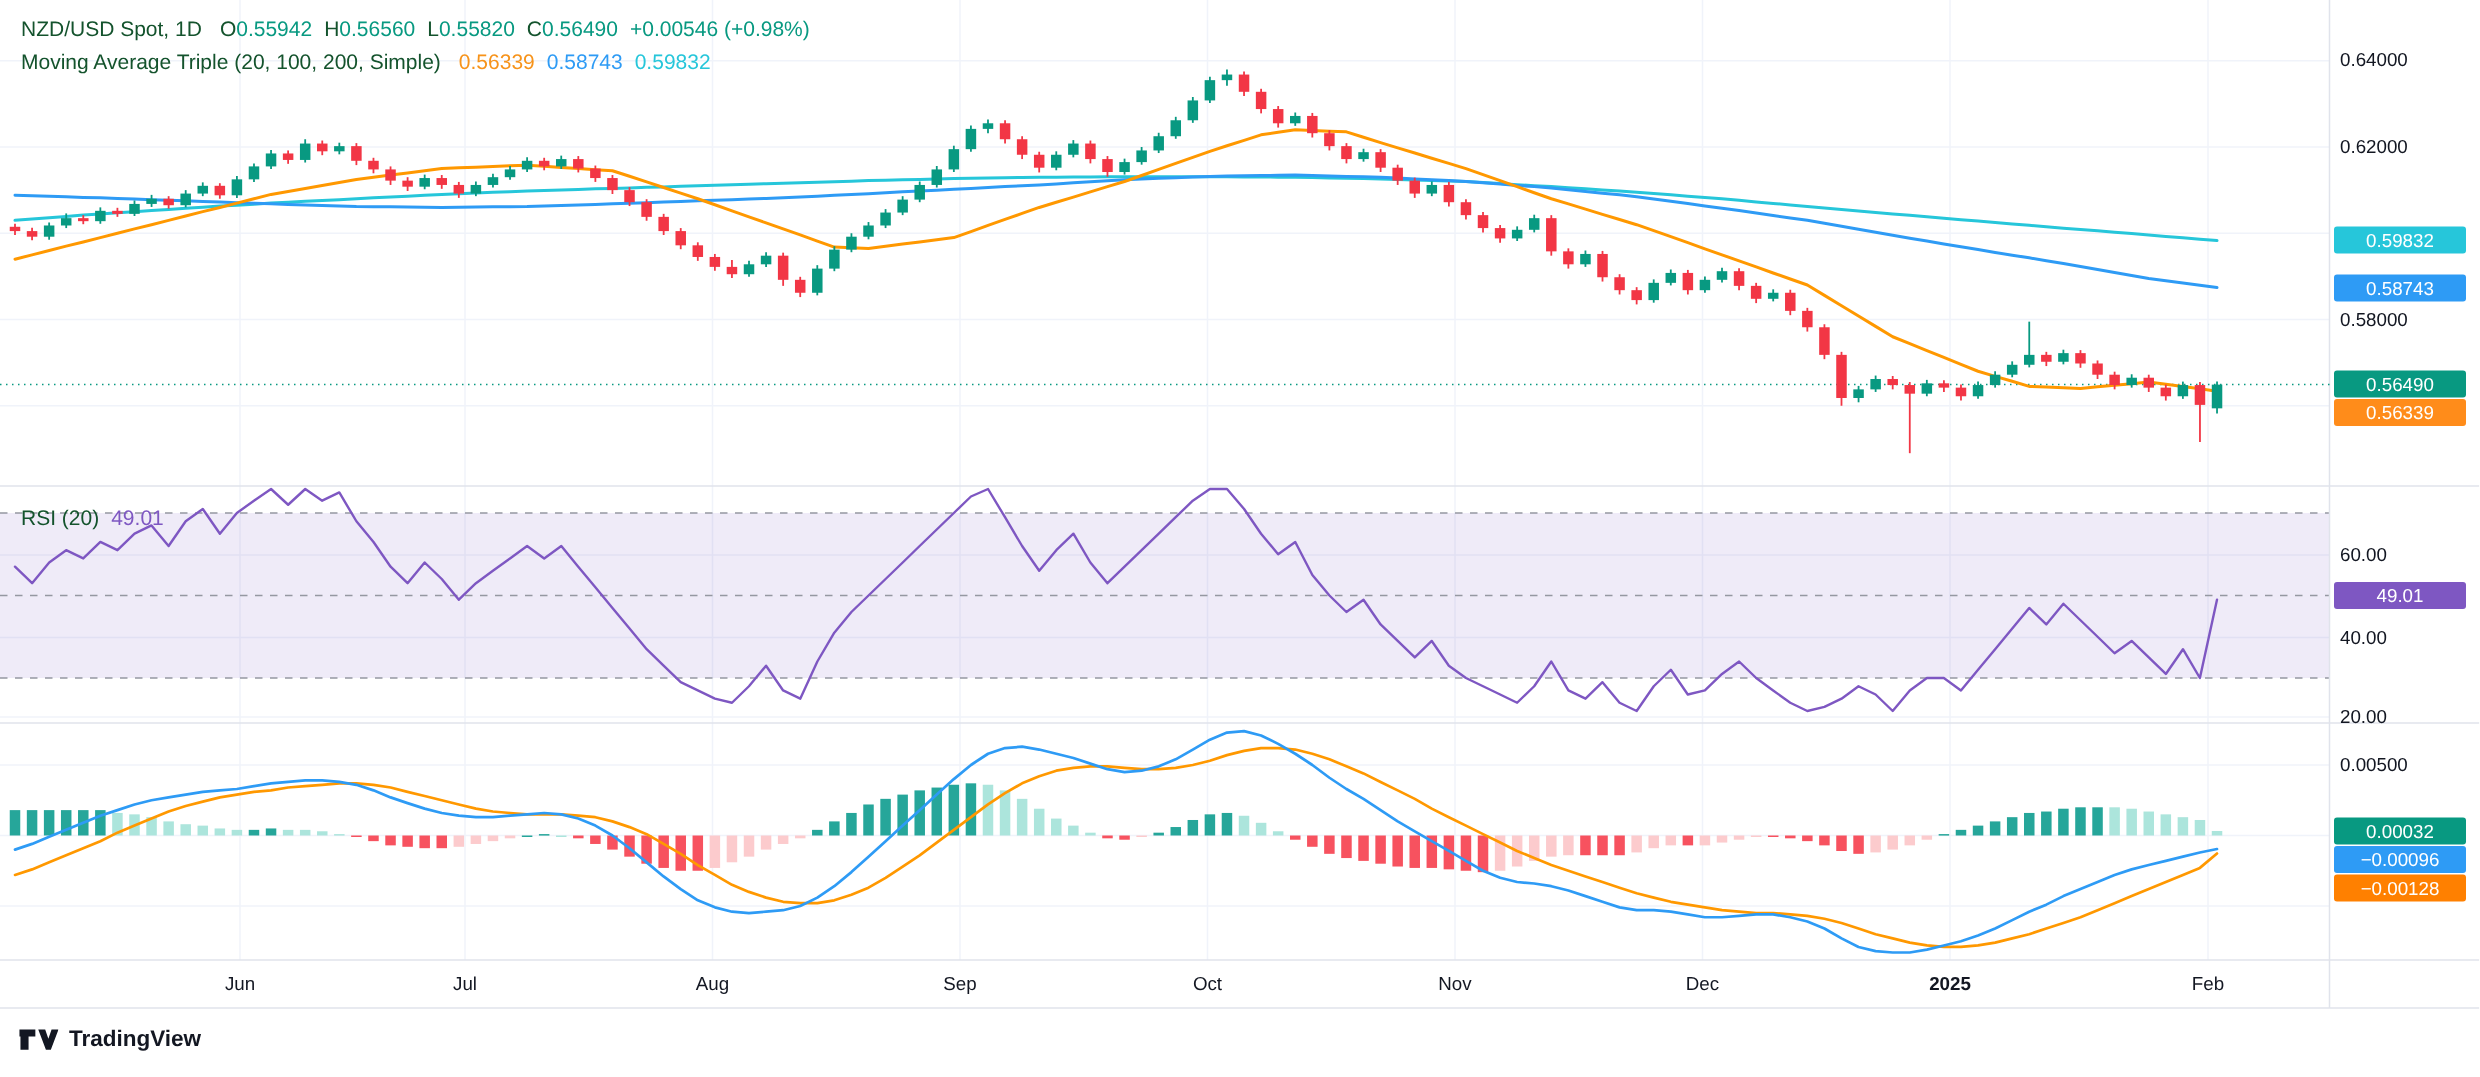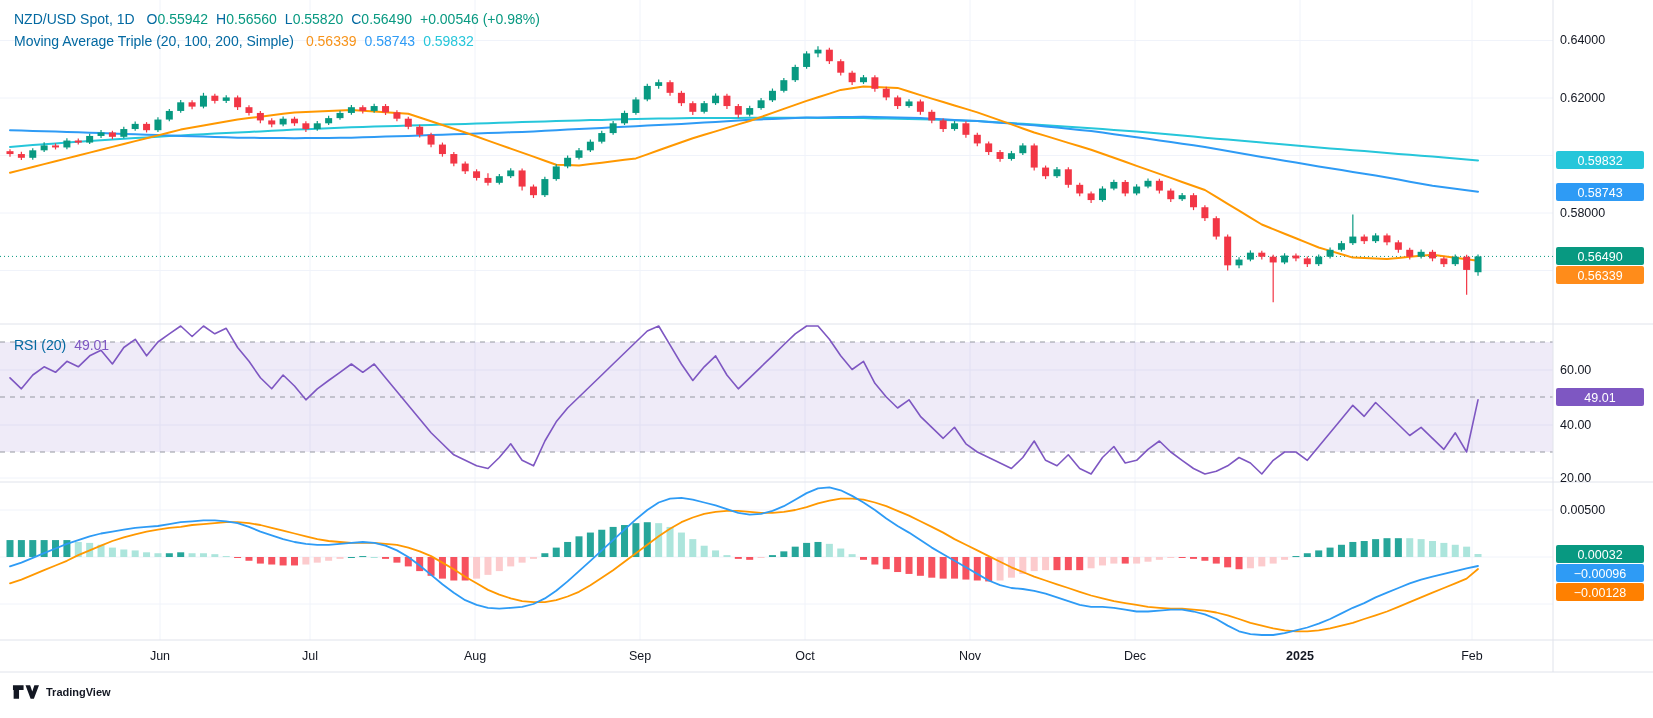--- a/index.html
+++ b/index.html
@@ -1,31 +1,31 @@
 <!DOCTYPE html>
 <html><head>
 <meta charset="utf-8">
 <style>
   html,body{margin:0;padding:0;background:#fff;}
   .root{position:relative;width:1653px;height:718px;background:#fff;overflow:hidden;
         font-family:"Liberation Sans","DejaVu Sans",sans-serif;color:#131722;}
   .overlay{position:absolute;z-index:5;white-space:nowrap;}
   .legend{font-size:14px;line-height:22px;}
-  .legend .lbl{color:#0369a1;margin-top:24px;}
+  .legend .lbl{color:#14532d;margin-top:24px;}
   .legend .up{color:#089981;margin-top:28px;}
   .legend .ma20{color:#F7931A;}
   .legend .ma100{color:#2E9BF5;}
   .legend .ma200{color:#26C6DA;}
   .legend .rsi-val{color:#7E57C2;}
   .legend .macd-hist{color:#089981;}
   .legend .macd-line{color:#2E9BF5;}
   .legend .macd-sig{color:#FF8C1A;}
   .sp{display:inline-block;width:8px;}
   .sp2{display:inline-block;width:12px;}
-  .footer{display:flex;align-items:center;gap:7px;font-size:11px;font-weight:600;color:#131722;}
+  .footer{display:flex;align-items:center;gap:7px;font-size:15px;font-weight:600;color:#131722;}
   svg text{font-family:"Liberation Sans","DejaVu Sans",sans-serif;}
 </style>
 </head>
 <body>
 
 <div class="root">
   <svg id="chart" width="1653" height="718" viewBox="0 0 1653 718" style="position:absolute;left:0;top:0;">
       <g>
         <line x1="160" y1="0" x2="160" y2="640" stroke="#F0F3FA" stroke-width="1"></line>
         <line x1="310" y1="0" x2="310" y2="640" stroke="#F0F3FA" stroke-width="1"></line>

